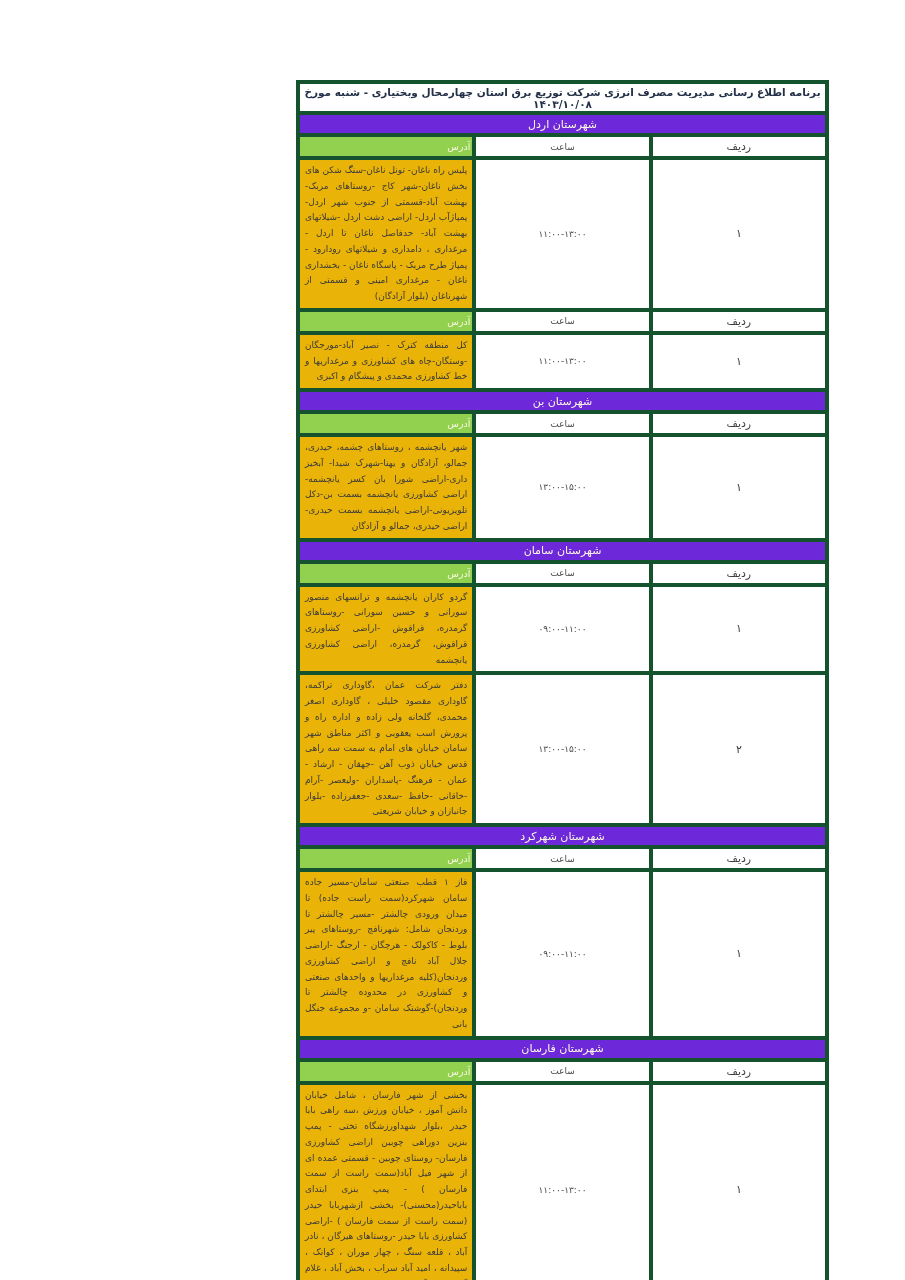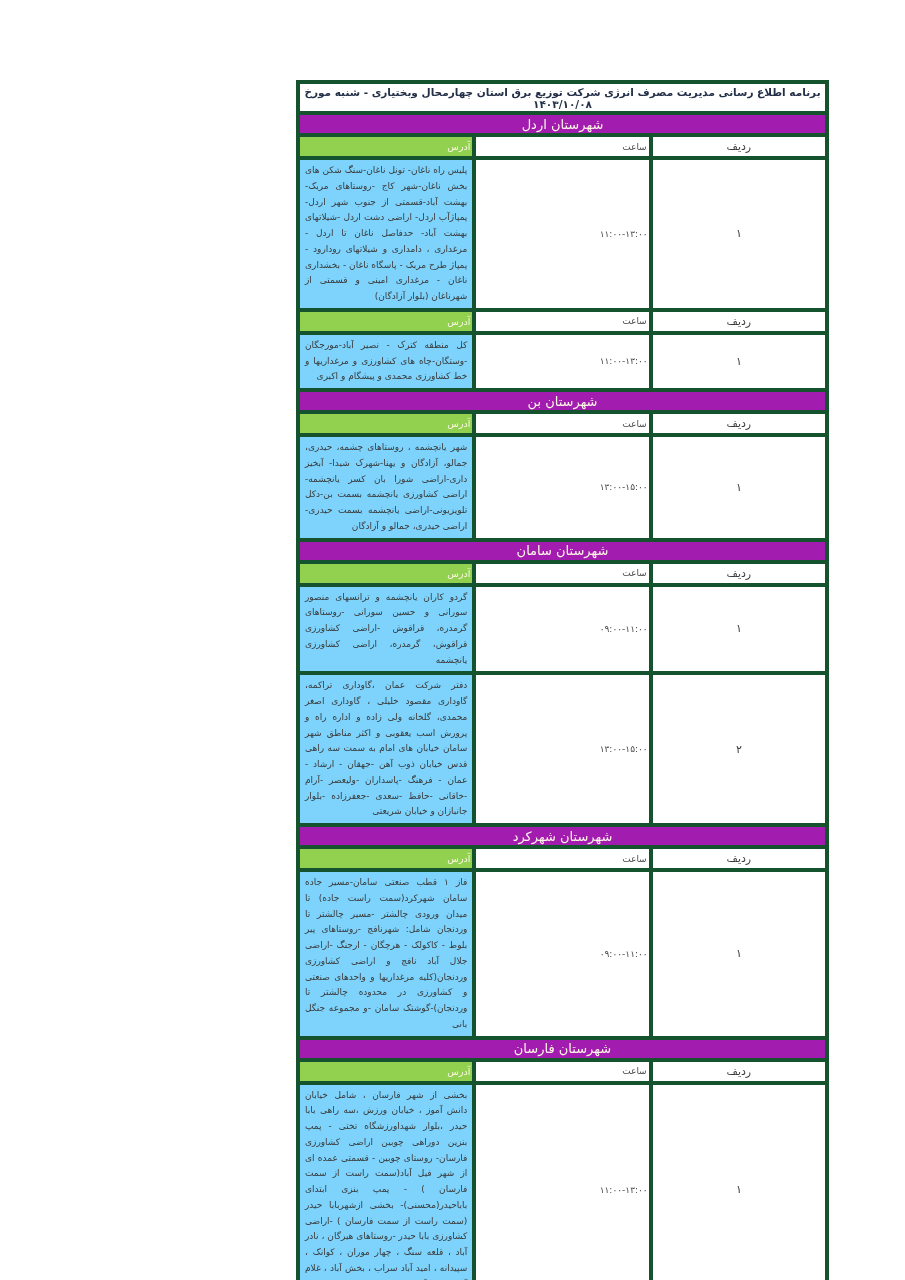--- a/index.html
+++ b/index.html
@@ -29,56 +29,56 @@
   td.title-cell{
     height:25px;
     text-align:center;
     font-size:10.5px;
     font-weight:bold;
     color:#233048;
     padding:1px 4px;
   }
   td.section-cell{
     height:16px;
-    background:#a21caf;
+    background:#6d28d9;
     color:#FDF8E6;
     text-align:center;
-    font-size:13px;
+    font-size:11px;
     padding:1px 18px;
   }
   td.colhead-cell{
     height:17px;
     background:#92D050;
     color:#FBF8E2;
     font-size:9.5px;
     padding:1px 2px;
   }
   td.num-cell{
     width:31px;
     text-align:center;
     font-size:11px;
     color:#3c3c3c;
     background:#fff;
   }
   td.time-cell{
     width:126px;
-    text-align:right;
+    text-align:center;
     font-size:9px;
     color:#4a4a4a;
     letter-spacing:0.5px;
     background:#fff;
   }
   td.addr-cell{
     text-align:justify;
     text-align-last:right;
     font-size:9px;
     color:#3a3a3a;
     line-height:1.75;
     padding:3px 5px;
-    background:#7dd3fc;
+    background:#eab308;
   }
 </style>
 </head>
 <body>
 
 <div class="sheet">
   <table class="schedule">
     <tbody>
       <tr>
         <td class="title-cell" colspan="3">برنامه اطلاع رسانی مدیریت مصرف انرژی شرکت توزیع برق استان چهارمحال وبختیاری - شنبه مورخ ۱۴۰۳/۱۰/۰۸</td>

